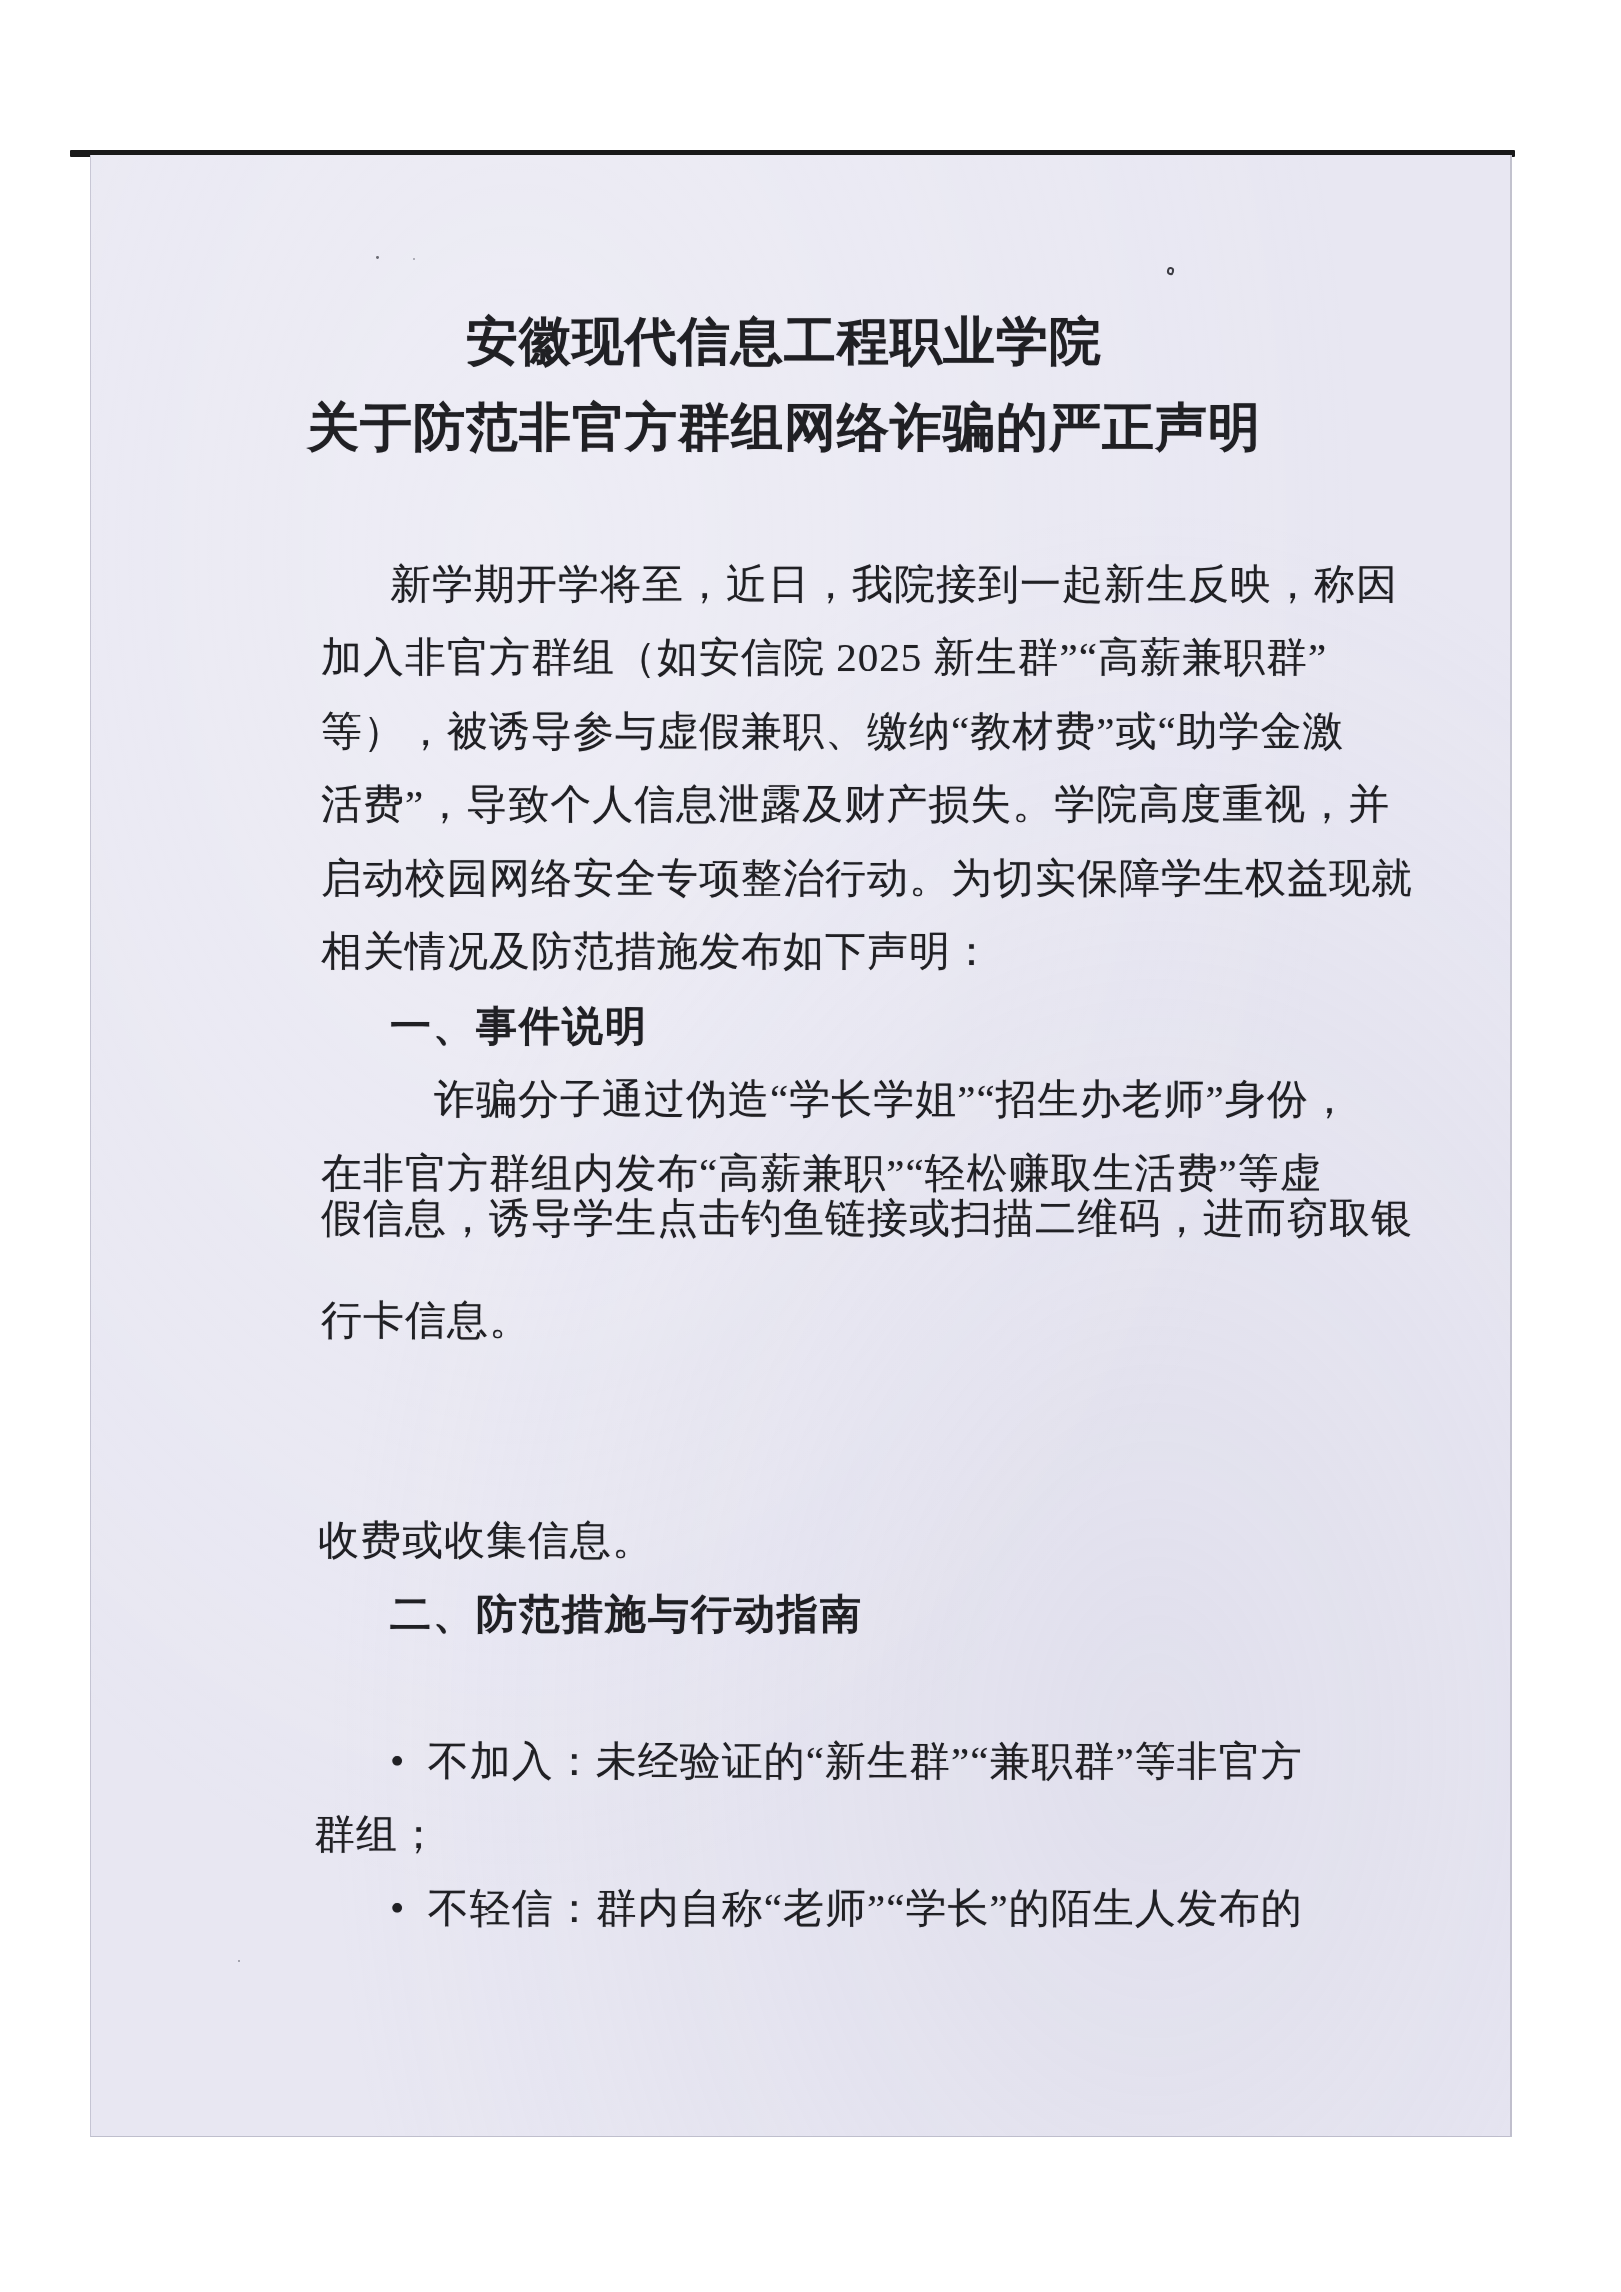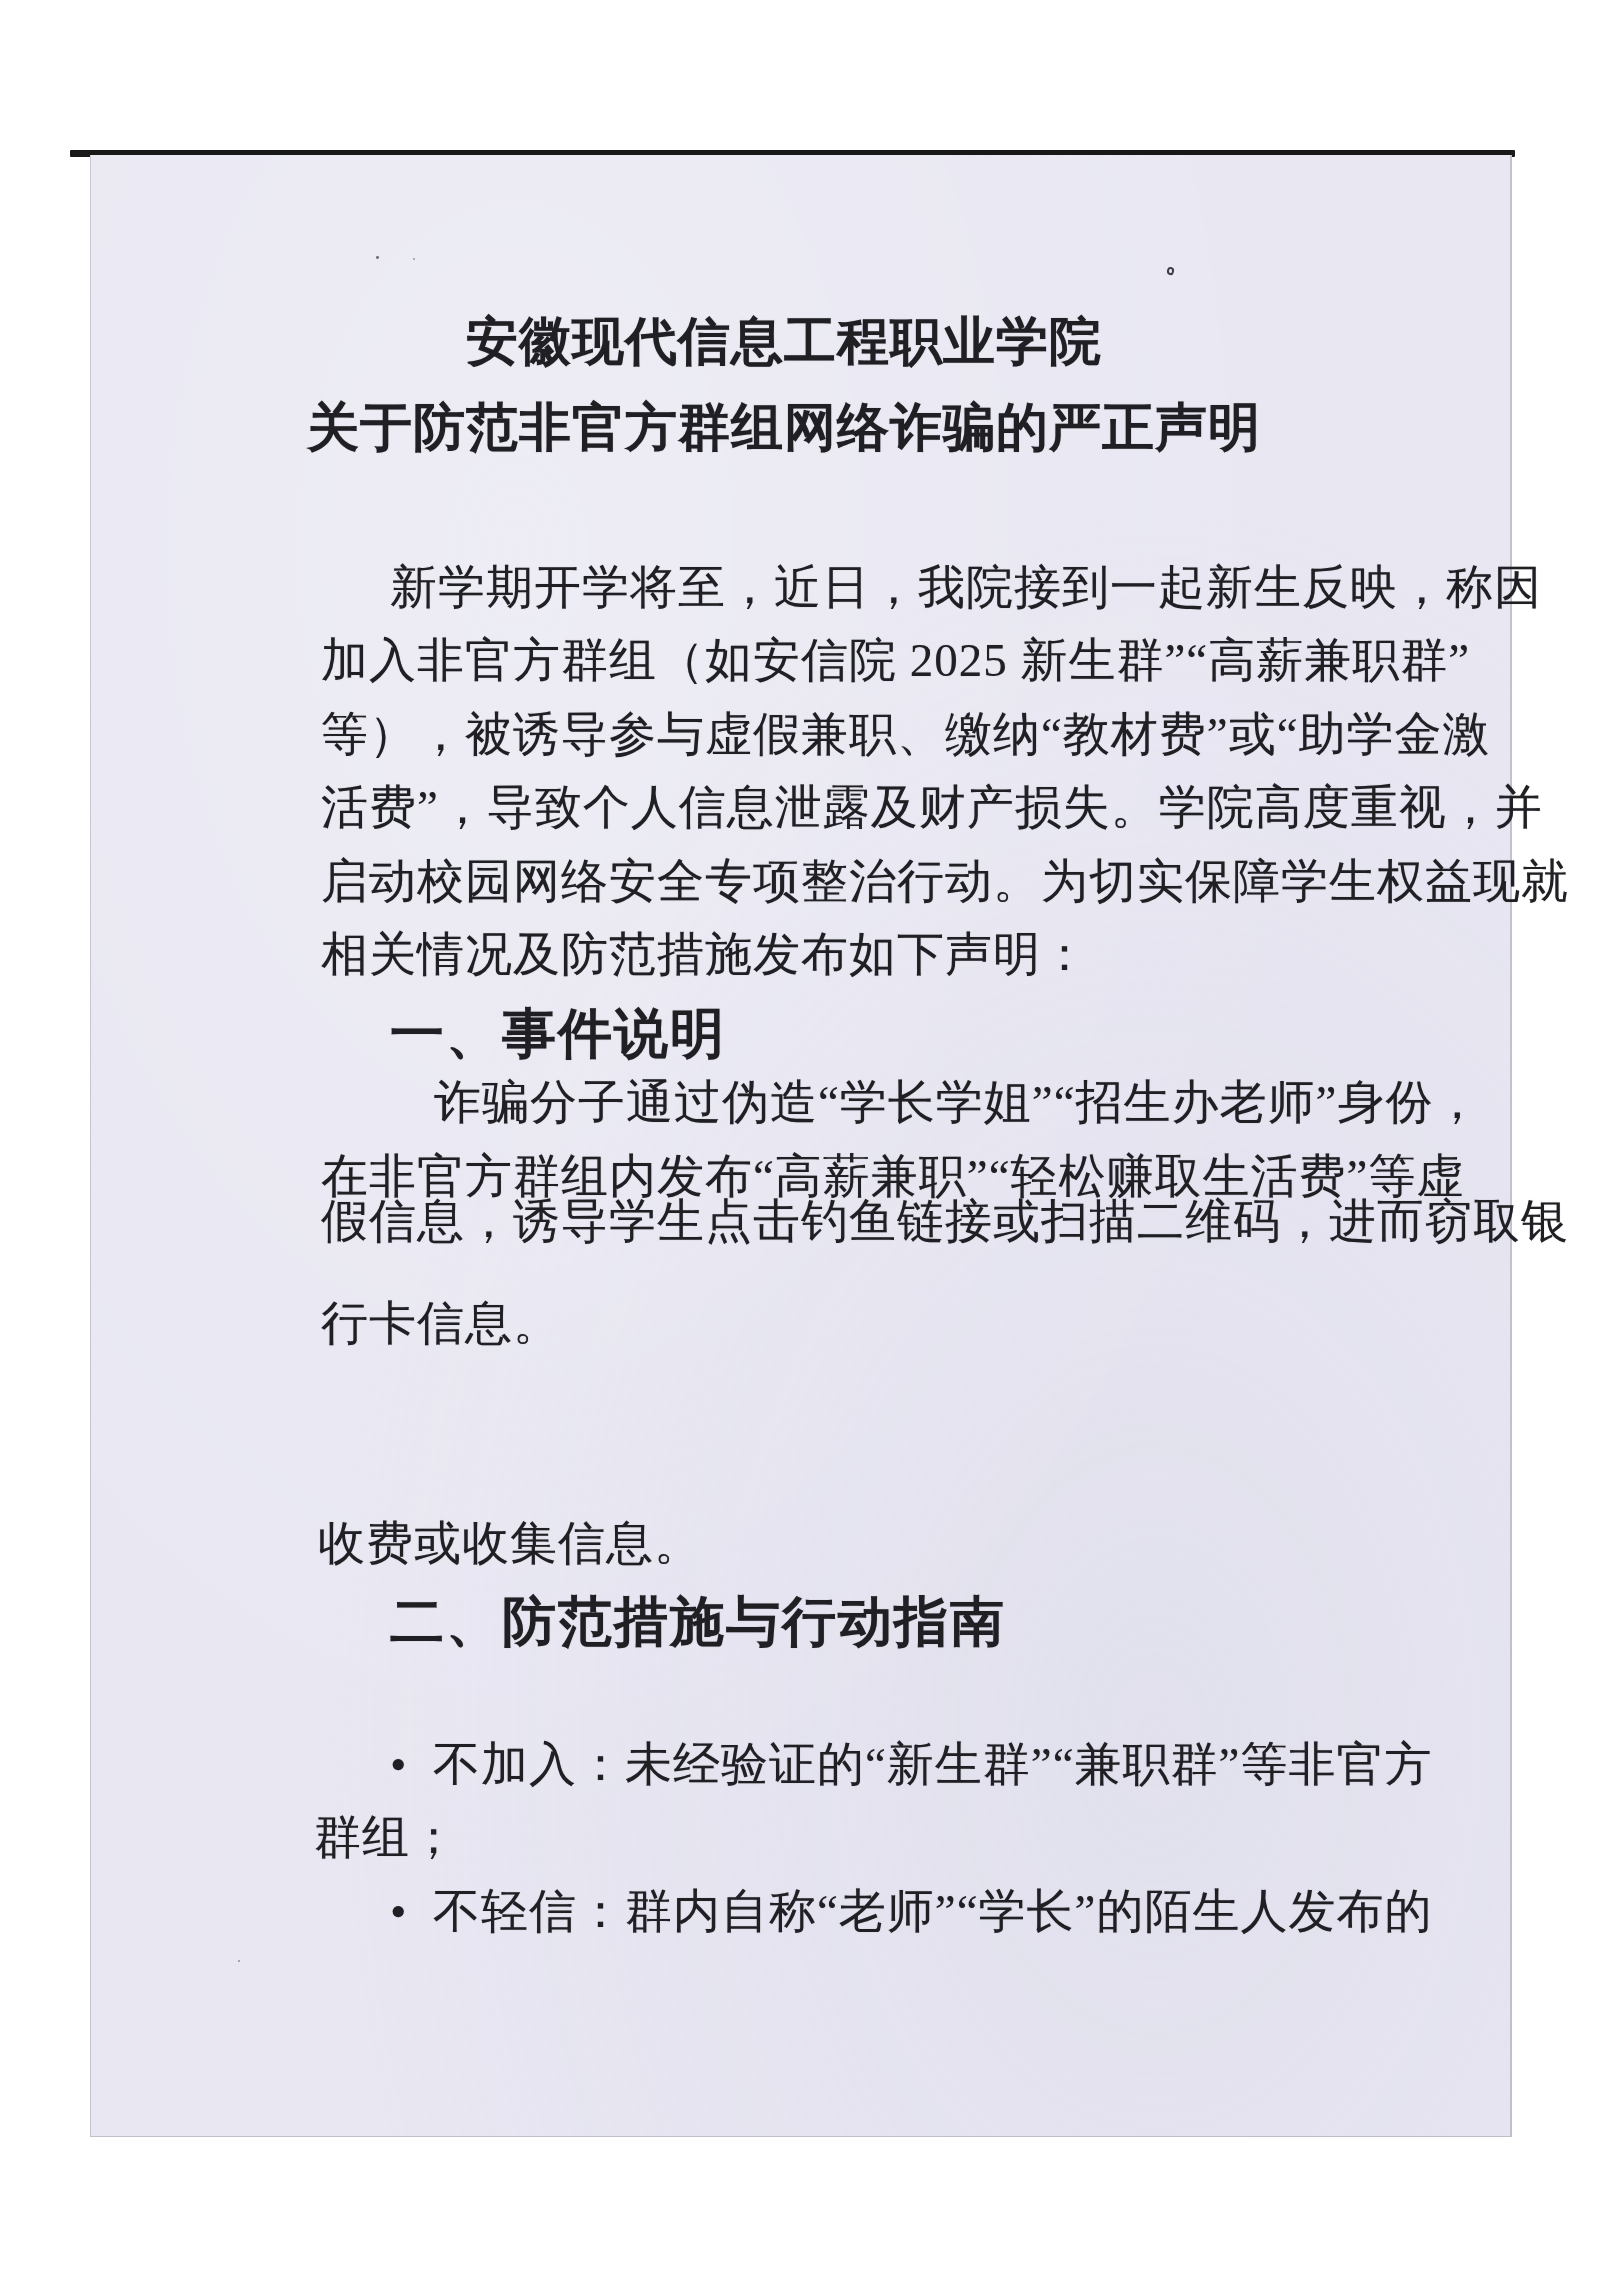--- a/index.html
+++ b/index.html
@@ -43,29 +43,29 @@
   }
   .title {
     left:201px; width:1166px;
     text-align:center;
     font-size:52px;
     font-weight:700;
     letter-spacing:1px;
     font-family:"Liberation Serif","DejaVu Serif",serif;
   }
   .body-line {
-    font-size:47px;
+    font-size:41px;
     letter-spacing:1px;
     font-family:"Liberation Serif","DejaVu Serif",serif;
   }
   .heading-line {
-    font-size:54px;
+    font-size:41px;
     font-weight:700;
     letter-spacing:2px;
-    font-family:Liberation Sans, sans-serif;
+    font-family:Liberation Serif, serif;
   }
 
   
   .speck { position:absolute; background:#6a6a72; border-radius:50%; }
   .speck.s1 { left:376px; top:256px; width:2.9px; height:2.9px; }
   .speck.s2 { left:413px; top:258px; width:2px; height:2px; background:#9a9aa4; }
   .speck.s3 { left:238px; top:1960px; width:2px; height:2px; background:#8d8d96; }
   .speck.ring {
     left:1167px; top:267px; width:6.9px; height:7.8px;
     background:transparent;

